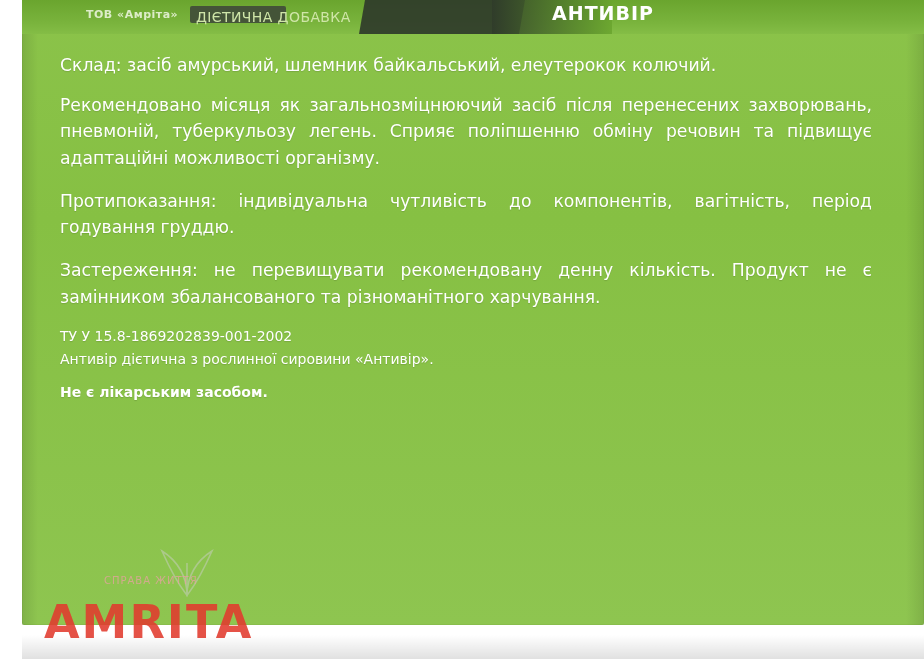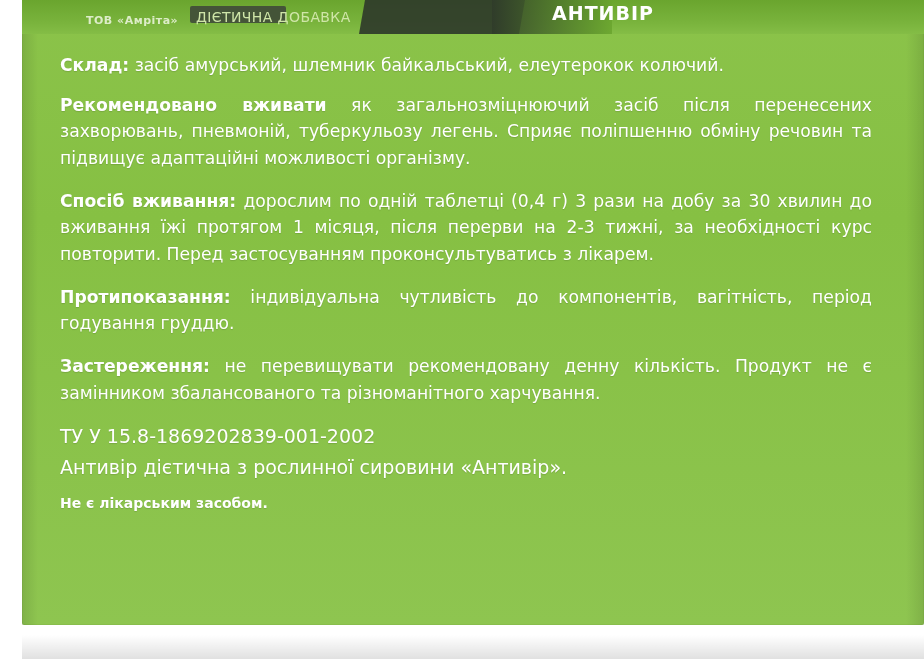--- a/index.html
+++ b/index.html
@@ -64,21 +64,21 @@
     font-size: 19px;
     font-weight: bold;
     color: #ffffff;
     letter-spacing: 1px;
     transform: scaleY(1.05);
     white-space: nowrap;
   }
   .top-brand-left {
     position: absolute;
     left: 86px;
-    top: 14px;
+    top: 8px;
     font-size: 11px;
     font-weight: bold;
     color: #e8f3d8;
     letter-spacing: 0.5px;
     white-space: nowrap;
     opacity: 0.9;
   }
   .top-chip {
     position: absolute;
     left: 190px;
@@ -136,24 +136,24 @@
   .para {
     font-size: 17.2px;
     line-height: 1.55;
     color: #ffffff;
     margin: 0 0 16px 0;
     text-align: justify;
     text-shadow: 0 1px 1px rgba(0,0,0,0.13);
   }
   .para.tight { margin-bottom: 13px; }
   .para .lbl {
-    font-weight: bold;
+    font-weight: normal;
   }
   .para-plain {
-    font-size: 19px;
+    font-size: 14px;
     line-height: 1.5;
     color: #ffffff;
     margin: 0 0 2px 0;
     text-align: left;
     text-shadow: 0 1px 1px rgba(0,0,0,0.13);
   }
   .para-bold {
     font-size: 14px;
     line-height: 1.5;
     color: #ffffff;
@@ -219,36 +219,44 @@
   <div class="top-chip"></div>
   <div class="top-chip-inner">ДІЄТИЧНА ДОБАВКА</div>
 
   <div class="content">
 
     <p class="para tight">
       <span class="lbl">Склад:</span><span> засіб амурський, шлемник байкальський, елеутерокок колючий.</span>
     </p>
 
     <p class="para">
-      <span class="lbl">Рекомендовано вживати</span><span> як загальнозміцнюючий засіб після перенесених захворювань, пневмоній, туберкульозу легень. Сприяє поліпшенню обміну речовин та підвищує адаптаційні можливості організму.</span>
-    </p>
-
-    <p class="para">
-      <span class="lbl">Спосіб вживання:</span><span> дорослим по одній таблетці (0,4 г) 3 рази на добу за 30 хвилин до вживання їжі протягом 1 місяця, після перерви на 2-3 тижні, за необхідності курс повторити. Перед застосуванням проконсультуватись з лікарем.</span>
-    </p>
+      <span class="lbl">Рекомендовано місяця</span><span> як загальнозміцнюючий засіб після перенесених захворювань, пневмоній, туберкульозу легень. Сприяє поліпшенню обміну речовин та підвищує адаптаційні можливості організму.</span>
+    </p>
+
 
     <p class="para">
       <span class="lbl">Протипоказання:</span><span> індивідуальна чутливість до компонентів, вагітність, період годування груддю.</span>
     </p>
 
     <p class="para">
       <span class="lbl">Застереження:</span><span> не перевищувати рекомендовану денну кількість. Продукт не є замінником збалансованого та різноманітного харчування.</span>
     </p>
 
 
     <p class="para-plain">ТУ У 15.8-1869202839-001-2002</p>
     <p class="para-plain">Антивір дієтична з рослинної сировини «Антивір».</p>
     <p class="para-bold">Не є лікарським засобом.</p>
   </div>
 
+  <div class="watermark">
+    <svg class="wm-leaf" viewBox="0 0 70 54">
+      <g fill="none" stroke="#cfcfcf" stroke-width="1.6" opacity="0.85">
+        <path d="M35 52 C35 34, 26 18, 10 8 C18 26, 24 38, 34 51 Z"></path>
+        <path d="M35 52 C35 34, 44 18, 60 8 C52 26, 46 38, 36 51 Z"></path>
+        <path d="M35 52 L35 20"></path>
+      </g>
+    </svg>
+    <div class="wm-small">СПРАВА ЖИТТЯ</div>
+    <div class="wm-text">AMRITA</div>
+  </div>
 
   <div class="bottom-shadow"></div>
 </div>
 
 </body></html>

